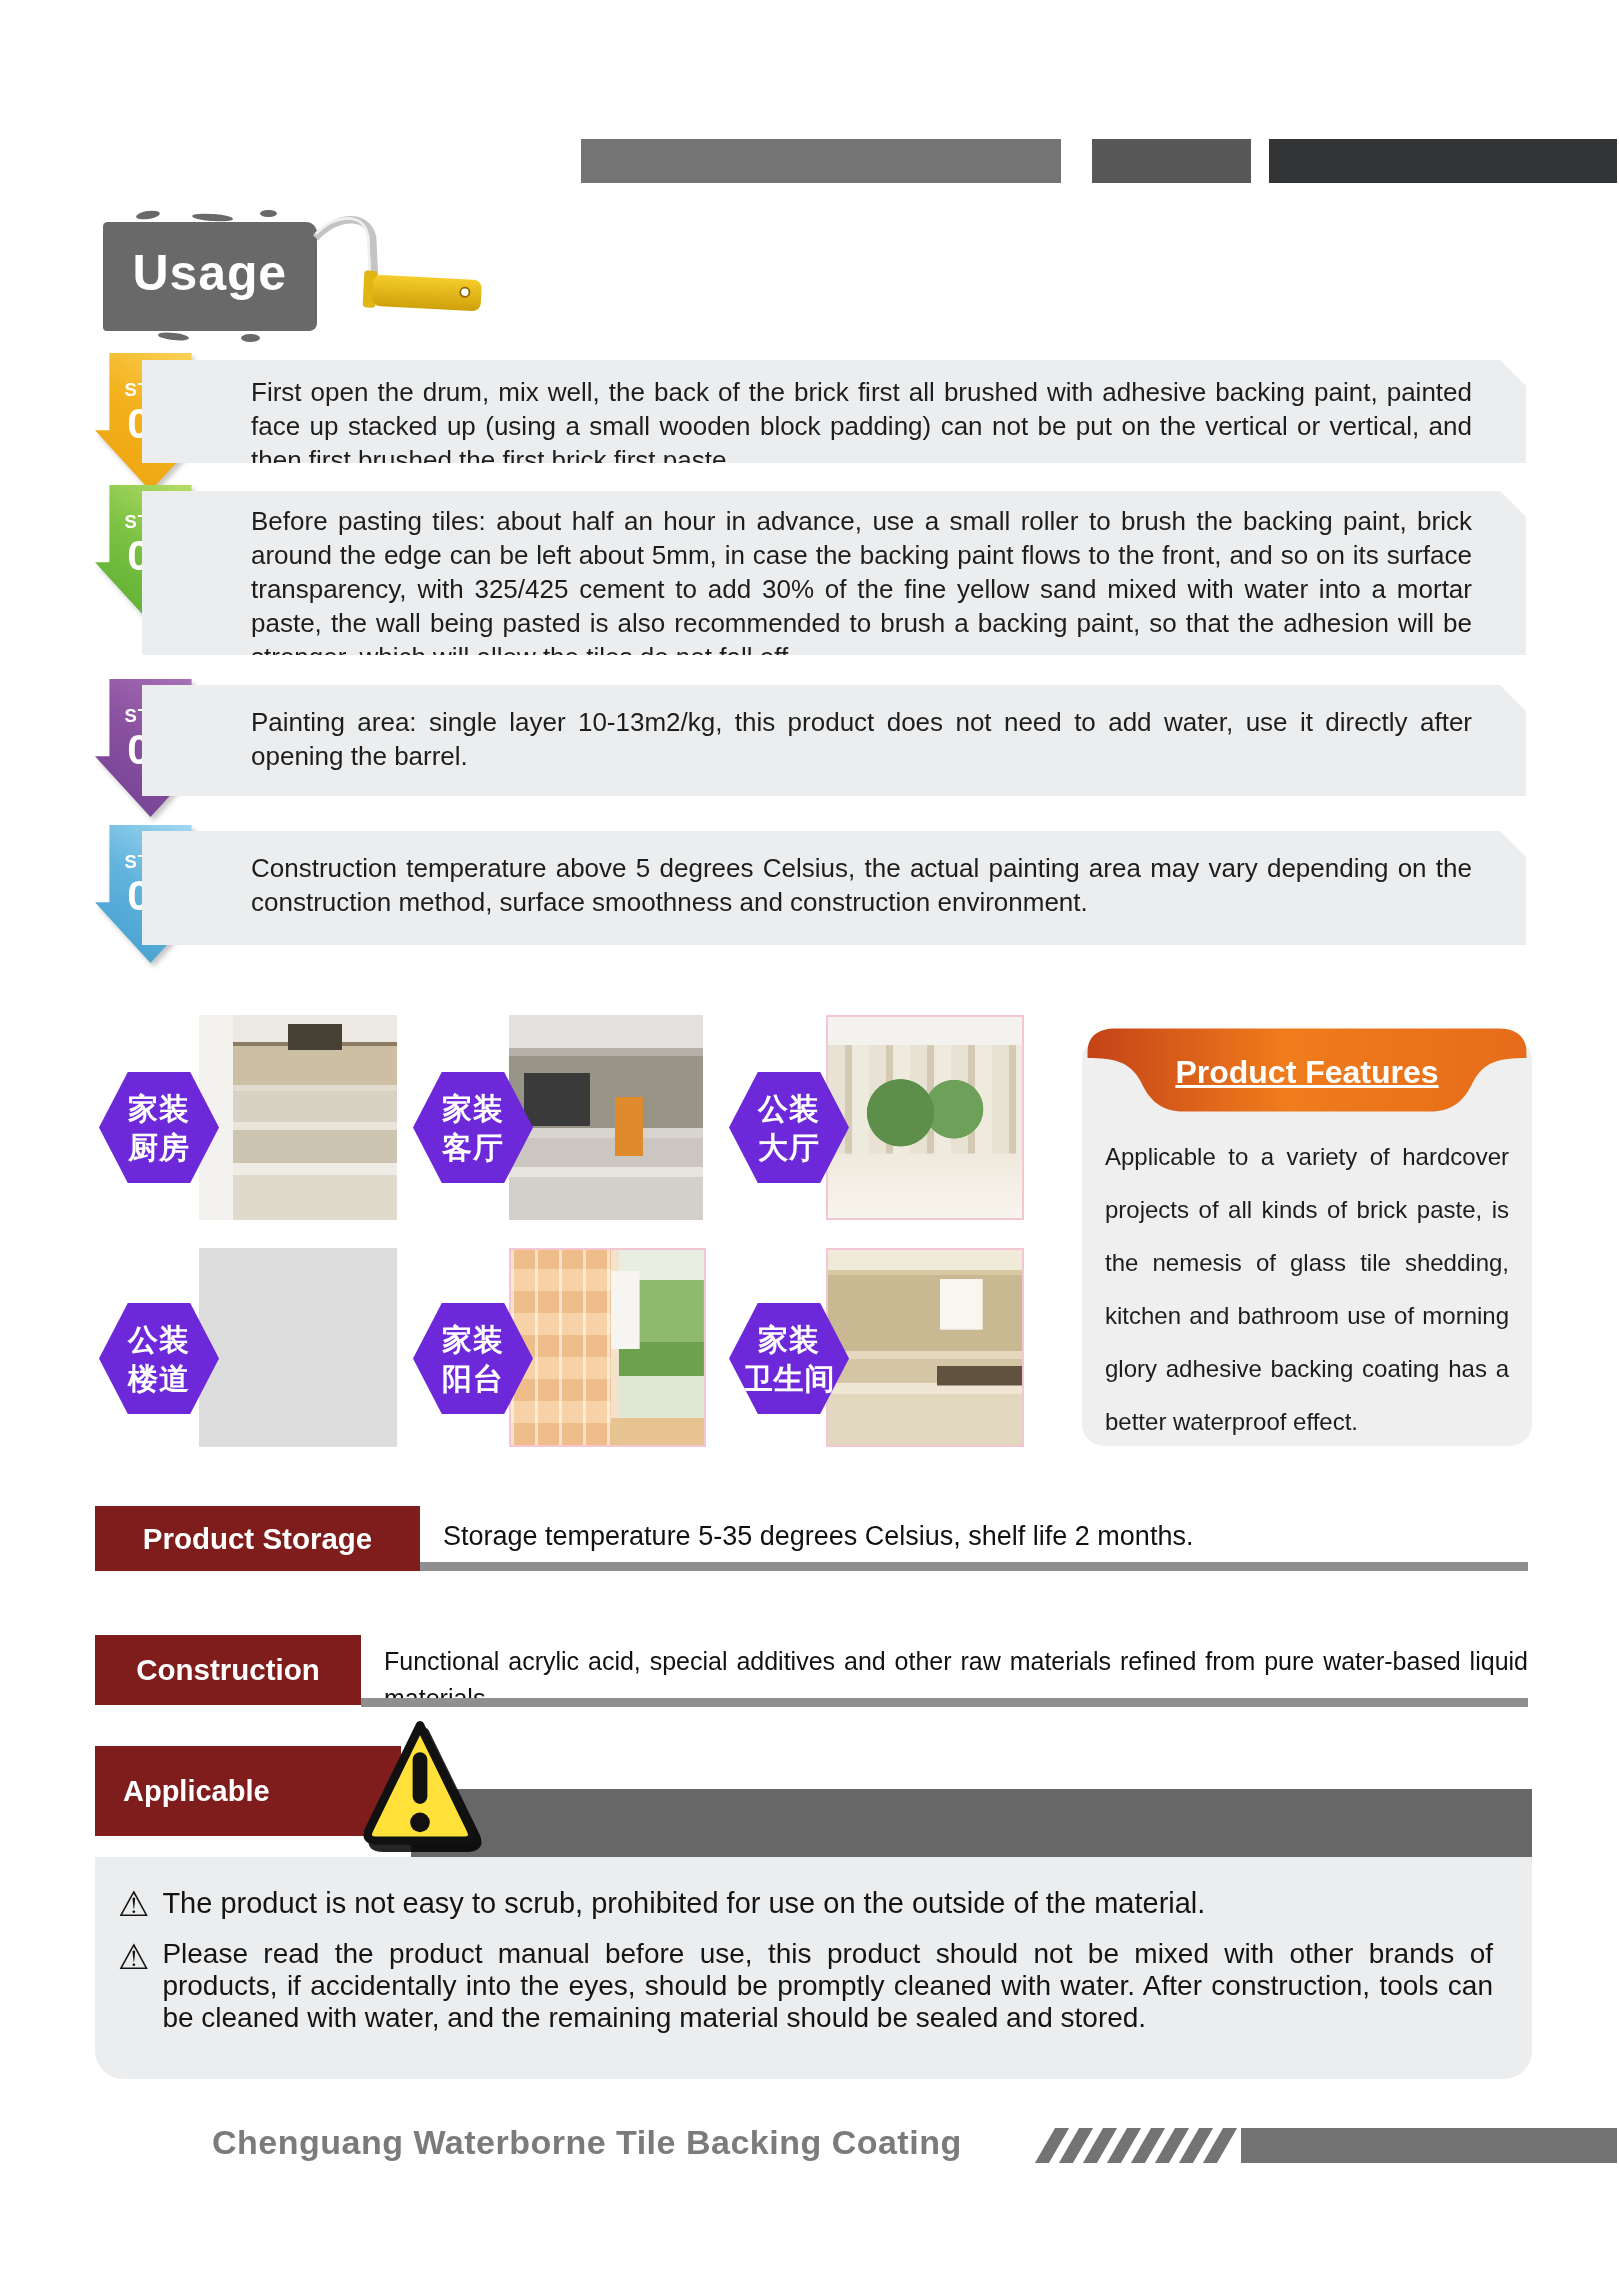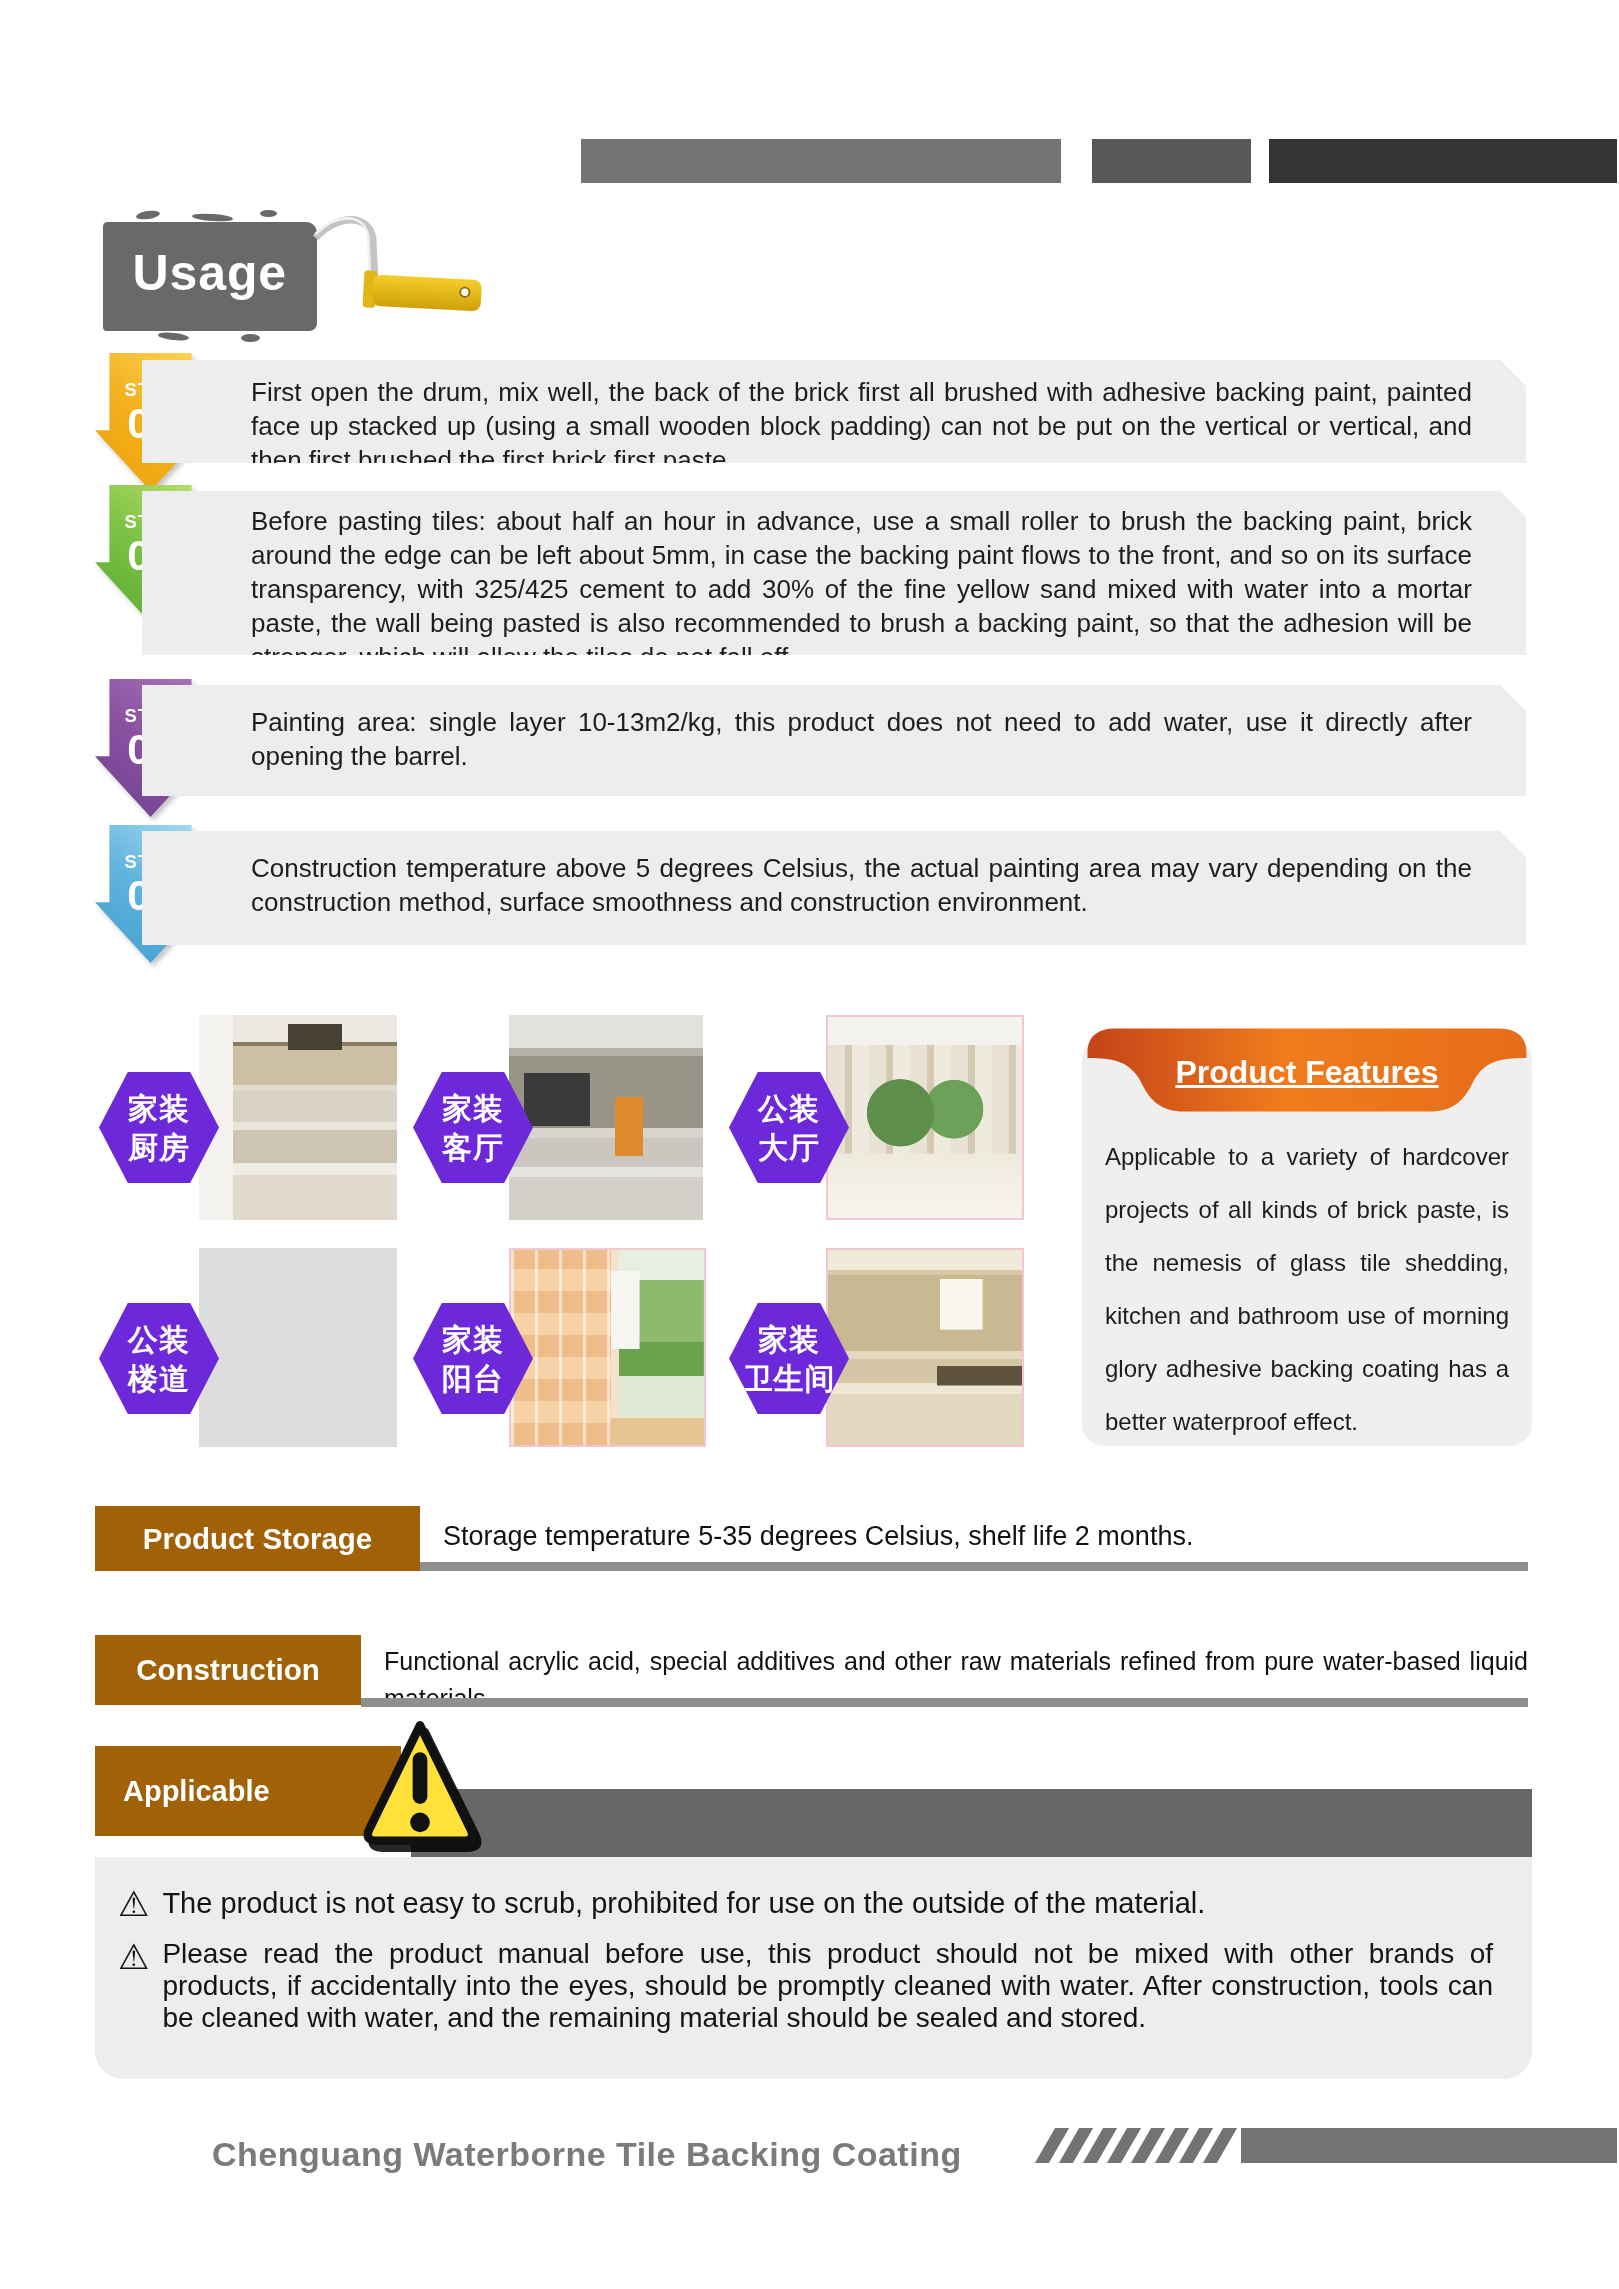--- a/index.html
+++ b/index.html
@@ -86,21 +86,21 @@
   
   .features{position:absolute;left:1082px;top:1021px;width:450px;height:425px;}
   .features-box{position:absolute;left:0;right:0;top:16.6px;bottom:0;background:#efefef;border-radius:22px;}
   .features-ribbon{position:absolute;left:0;top:0;}
   .features-title{position:absolute;left:0;top:33px;width:100%;text-align:center;
                   font-size:32px;font-weight:bold;color:#fff;text-decoration:underline;}
   .features-body{position:absolute;left:23px;right:23px;top:109px;font-size:24px;line-height:53px;
                  text-align:justify;color:#1d1d1d;}
 
   
-  .gray-label{position:absolute;background:#a16207;color:#fff;font-weight:bold;
+  .gray-label{position:absolute;background:#7f1d1d;color:#fff;font-weight:bold;
               display:flex;align-items:center;justify-content:center;}
   .rule{position:absolute;background:#8f8f8f;height:9.2px;}
   .storage-label{left:95px;top:1506px;width:325px;height:65px;font-size:29.5px;}
   .storage-text{position:absolute;left:443px;top:1521px;font-size:27px;color:#111;}
   .storage-rule{left:420px;top:1562px;width:1108px;}
   .comp-label{left:95px;top:1635px;width:266px;height:70px;font-size:29.5px;}
   .comp-text{position:absolute;left:384px;top:1643px;width:1144px;font-size:25px;line-height:37px;
              text-align:justify;color:#111;}
   .comp-rule{left:361px;top:1698px;width:1167px;}
 
@@ -112,21 +112,21 @@
   .warn-triangle{position:absolute;left:358px;top:1718px;z-index:5;filter:drop-shadow(5.5px 7.4px 0 rgba(0,0,0,.85));}
   .prec-box{position:absolute;left:95px;top:1857px;width:1437px;height:222px;background:#ecedee;
             border-radius:0 0 28px 28px;}
   .warn-item{position:absolute;display:flex;align-items:flex-start;color:#141414;}
   .warn-item .glyph{font-size:35px;line-height:37px;margin-right:13px;}
   .warn1{left:118px;top:1885px;width:1366px;font-size:29px;line-height:37px;}
   .warn2{left:118px;top:1938px;width:1375px;}
   .warn2 .wtext{font-size:28px;line-height:32px;text-align:justify;}
 
   
-  .footer-text{position:absolute;left:212px;top:2123px;font-size:34px;font-weight:bold;color:#7b7b7b;letter-spacing:0.5px;margin-top:12px;}
+  .footer-text{position:absolute;left:212px;top:2123px;font-size:34px;font-weight:bold;color:#7b7b7b;letter-spacing:0.5px;}
   .footer-stripes{position:absolute;left:1045px;top:2128px;display:flex;gap:10px;}
   .footer-stripes i{display:block;width:14px;height:35px;background:#737373;transform:skewX(-30deg);}
   .footer-bar{position:absolute;left:1241px;top:2128px;width:376px;height:35px;background:#737373;}
 </style>
 </head>
 <body>
 
 <div class="page">
 
   <div class="top-bar b1"></div>

